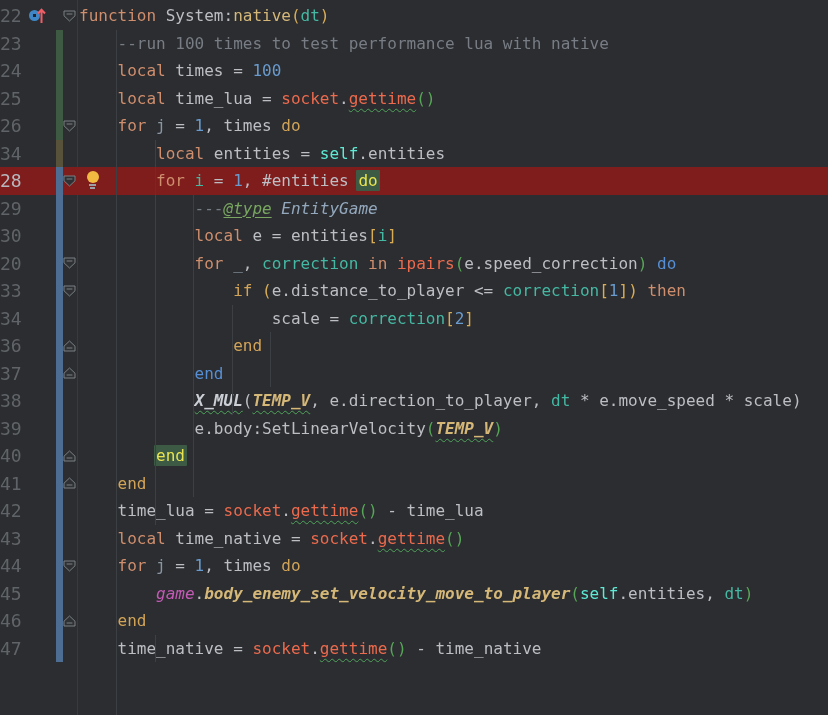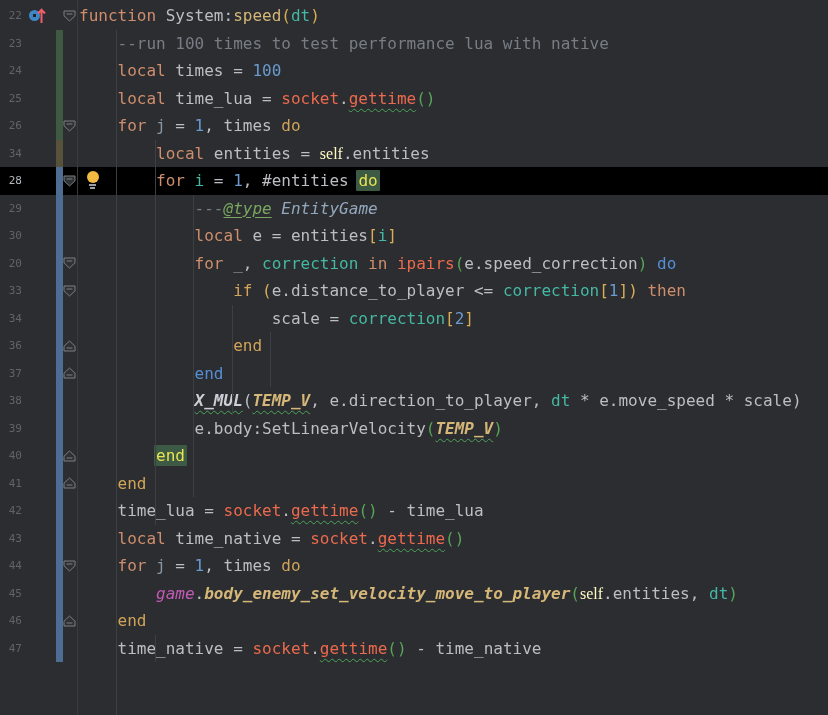--- a/index.html
+++ b/index.html
@@ -1,42 +1,42 @@
 <!DOCTYPE html>
 <html><head>
 <meta charset="utf-8">
 <style>
   html,body{margin:0;padding:0;background:#2b2d30;}
   #editor{position:relative;width:828px;height:715px;background:#2b2d30;overflow:hidden;
     font-family:"DejaVu Sans Mono",monospace;font-size:16px;color:#bcbec4;}
   #lines{position:relative;padding-top:2px;}
   .line{position:relative;display:flex;align-items:center;height:27.5px;white-space:pre;}
-  .line.current{background:#000000;}
-  .ln{flex:none;width:22px;text-align:right;font-size:11px;color:#606468;line-height:27.5px;}
+  .line.current{background:#7f1d1d;}
+  .ln{flex:none;width:22px;font-size:18px;color:#606468;line-height:27.5px;}
   .line.current .ln{color:#b6b9be;}
   .gslot{flex:none;width:34px;height:27.5px;position:relative;}
   .vcs{flex:none;width:7px;height:27.5px;}
   .vcs-green{background:#3f5a43;}
   .vcs-olive{background:#575239;}
   .vcs-blue{background:#4e6d92;}
   .fold{flex:none;width:13px;height:27.5px;display:flex;align-items:center;justify-content:center;}
   .code{flex:none;padding-left:3px;line-height:27.5px;}
   .gdiv{position:absolute;left:77px;top:0;bottom:0;width:1px;background:#383b3e;z-index:3;}
   .guide{position:absolute;width:1px;background:#3c3f43;z-index:2;pointer-events:none;}
   
   .tok-txt{color:#bcbec4;}
   .tok-kw{color:#cf8e6d;}
   .tok-amber{color:#d2a458;}
   .tok-blue{color:#568fd6;}
   .tok-num{color:#6a9bce;}
   .tok-teal{color:#45b8a3;}
   .tok-dim{color:#8a96a3;}
   .tok-red{color:#ec6a4d;}
   .tok-redw{color:#ec6a4d;text-decoration:underline wavy #4fa35a 1px;text-underline-offset:4px;}
-  .tok-purple{color:#fef9c3;font-family:Liberation Serif, serif;}
+  .tok-purple{color:#5eead4;}
   .tok-purpleI{color:#c55ab6;font-style:italic;}
   .tok-declY{color:#d5b778;}
   .tok-declYI{color:#d5b778;font-style:italic;font-weight:bold;}
   .tok-declYw{color:#d5b778;font-style:italic;font-weight:bold;text-decoration:underline wavy #4fa35a 1px;text-underline-offset:4px;}
   .tok-glob{color:#ccd0d6;font-style:italic;font-weight:bold;text-decoration:underline wavy #4fa35a 1px;text-underline-offset:4px;}
   .tok-gp{color:#57a557;}
   .tok-yb{color:#d9ad56;}
   .tok-tag{color:#79a660;font-style:italic;text-decoration:underline solid #79a660 1px;text-underline-offset:3px;}
   .tok-cls{color:#94a8bd;font-style:italic;}
   .tok-cmt{color:#787d85;}
@@ -55,21 +55,21 @@
 <body>
 
 <div id="editor">
   <div class="gdiv"></div>
   <div id="lines">
       <div class="line"><span class="ln">22</span><span class="gslot"><span class="ovr"><span class="ovr-c"></span><svg class="ovr-a" width="9" height="17" viewBox="0 0 9 17">
               <path d="M4.5 16V3.2M1 6.5l3.5-3.8L8 6.5" fill="none" stroke="#ef5d66" stroke-width="2"></path>
             </svg></span></span><span class="vcs"></span><span class="fold"><svg width="13" height="12" viewBox="0 0 13 12">
             <path d="M1 1h11v4.8L6.5 11 1 5.8z" fill="#2e3033" stroke="#7b8085" stroke-width="1"></path>
             <path d="M3.6 4h5.8" stroke="#7b8085" stroke-width="1"></path>
-          </svg></span><span class="code"><span class="tok-kw">function </span><span class="tok-txt">System</span><span class="tok-txt">:</span><span class="tok-declY">speed</span><span class="tok-yb">(</span><span class="tok-teal">dt</span><span class="tok-yb">)</span></span></div>
+          </svg></span><span class="code"><span class="tok-kw">function </span><span class="tok-txt">System</span><span class="tok-txt">:</span><span class="tok-declY">native</span><span class="tok-yb">(</span><span class="tok-teal">dt</span><span class="tok-yb">)</span></span></div>
       <div class="line"><span class="ln">23</span><span class="gslot"></span><span class="vcs vcs-green"></span><span class="fold"></span><span class="code"><span class="tok-txt">    </span><span class="tok-cmt">--run 100 times to test performance lua with native</span></span></div>
       <div class="line"><span class="ln">24</span><span class="gslot"></span><span class="vcs vcs-green"></span><span class="fold"></span><span class="code"><span class="tok-txt">    </span><span class="tok-kw">local </span><span class="tok-txt">times</span><span class="tok-txt"> = </span><span class="tok-num">100</span></span></div>
       <div class="line"><span class="ln">25</span><span class="gslot"></span><span class="vcs vcs-green"></span><span class="fold"></span><span class="code"><span class="tok-txt">    </span><span class="tok-kw">local </span><span class="tok-txt">time_lua</span><span class="tok-txt"> = </span><span class="tok-red">socket</span><span class="tok-txt">.</span><span class="tok-redw">gettime</span><span class="tok-gp">(</span><span class="tok-gp">)</span></span></div>
       <div class="line"><span class="ln">26</span><span class="gslot"></span><span class="vcs vcs-green"></span><span class="fold"><svg width="13" height="12" viewBox="0 0 13 12">
             <path d="M1 1h11v4.8L6.5 11 1 5.8z" fill="#2e3033" stroke="#7b8085" stroke-width="1"></path>
             <path d="M3.6 4h5.8" stroke="#7b8085" stroke-width="1"></path>
           </svg></span><span class="code"><span class="tok-txt">    </span><span class="tok-kw">for </span><span class="tok-dim">j</span><span class="tok-txt"> = </span><span class="tok-num">1</span><span class="tok-txt">, </span><span class="tok-txt">times </span><span class="tok-amber">do</span></span></div>
       <div class="line"><span class="ln">34</span><span class="gslot"></span><span class="vcs vcs-olive"></span><span class="fold"></span><span class="code"><span class="tok-txt">        </span><span class="tok-kw">local </span><span class="tok-txt">entities</span><span class="tok-txt"> = </span><span class="tok-purple">self</span><span class="tok-txt">.entities</span></span></div>
       <div class="line current"><span class="ln">28</span><span class="gslot"></span><span class="vcs vcs-blue"></span><span class="fold"><svg width="13" height="12" viewBox="0 0 13 12">
             <path d="M1 1h11v4.8L6.5 11 1 5.8z" fill="#2e3033" stroke="#7b8085" stroke-width="1"></path>

